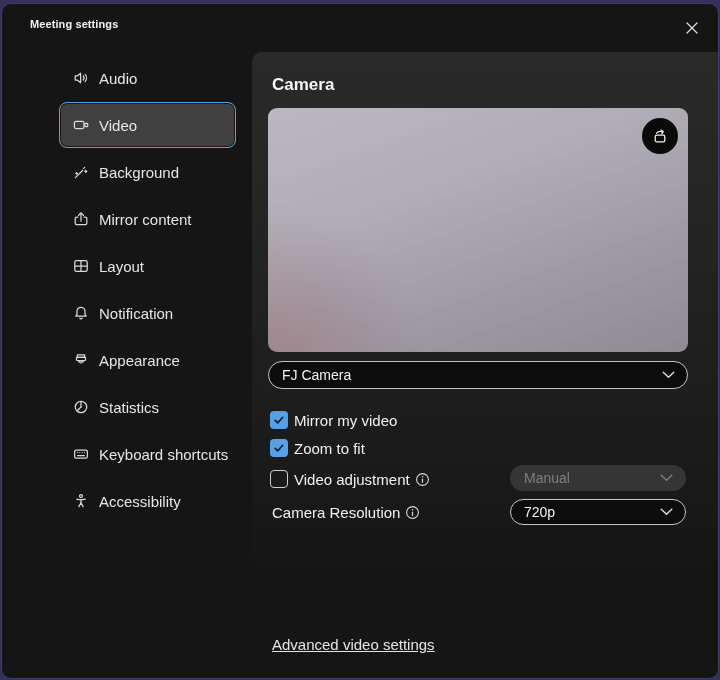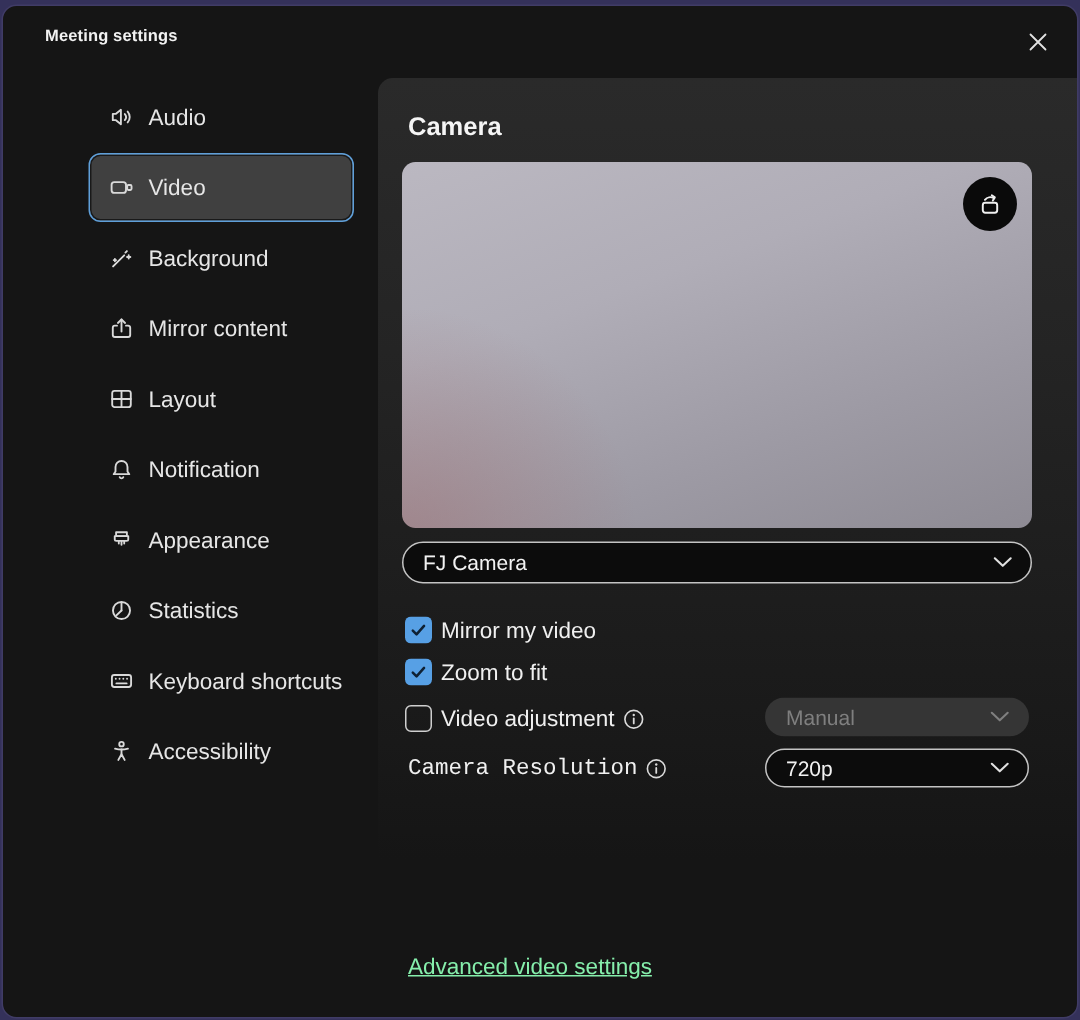--- a/index.html
+++ b/index.html
@@ -82,21 +82,21 @@
     width:18px; height:18px; border-radius:4px;
     border:1.5px solid #cfcfcf; background:transparent;
     display:flex; align-items:center; justify-content:center; cursor:pointer;
   }
   .checkbox svg { display:none; }
   .checkbox.checked { border-color:transparent; background:#57a0e5; }
   .checkbox.checked svg { display:block; }
   .info { display:inline-flex; margin-left:-1px; cursor:pointer; }
   .advanced-link {
     position:absolute; left:270px; top:632px;
-    font-size:15px; color:#86efac; text-decoration:underline; cursor:pointer;
+    font-size:15px; color:#e5e5e5; text-decoration:underline; cursor:pointer;
   }
 </style>
 </head>
 <body>
 
 <div class="window">
 
   <div class="titlebar">
     <div class="title">Meeting settings</div>
     <div class="close-btn">
@@ -252,21 +252,21 @@
       </span>
     </div>
 
     <div class="select small disabled" style="left:258px; top:413px;">
       <span class="sel-label">Manual</span>
       <svg width="13" height="8" viewBox="0 0 13 8">
         <path d="M1.2 1.2l5.3 5 5.3-5" fill="none" stroke="#7f7f7f" stroke-width="1.4" stroke-linecap="round" stroke-linejoin="round"></path>
       </svg>
     </div>
 
-    <div class="opt-row" style="top:450px; left:20px;font-family:Liberation Mono, monospace;">
+    <div class="opt-row" style="top:450px; left:20px;">
       <span class="opt-label">Camera Resolution</span>
       <span class="info">
         <svg width="15" height="15" viewBox="0 0 15 15">
           <circle cx="7.5" cy="7.5" r="5.9" fill="none" stroke="#d9d9d9" stroke-width="1.1"></circle>
           <path d="M7.5 7v3.3" stroke="#d9d9d9" stroke-width="1.2" stroke-linecap="round"></path>
           <circle cx="7.5" cy="4.7" r="0.8" fill="#d9d9d9"></circle>
         </svg>
       </span>
     </div>
 

